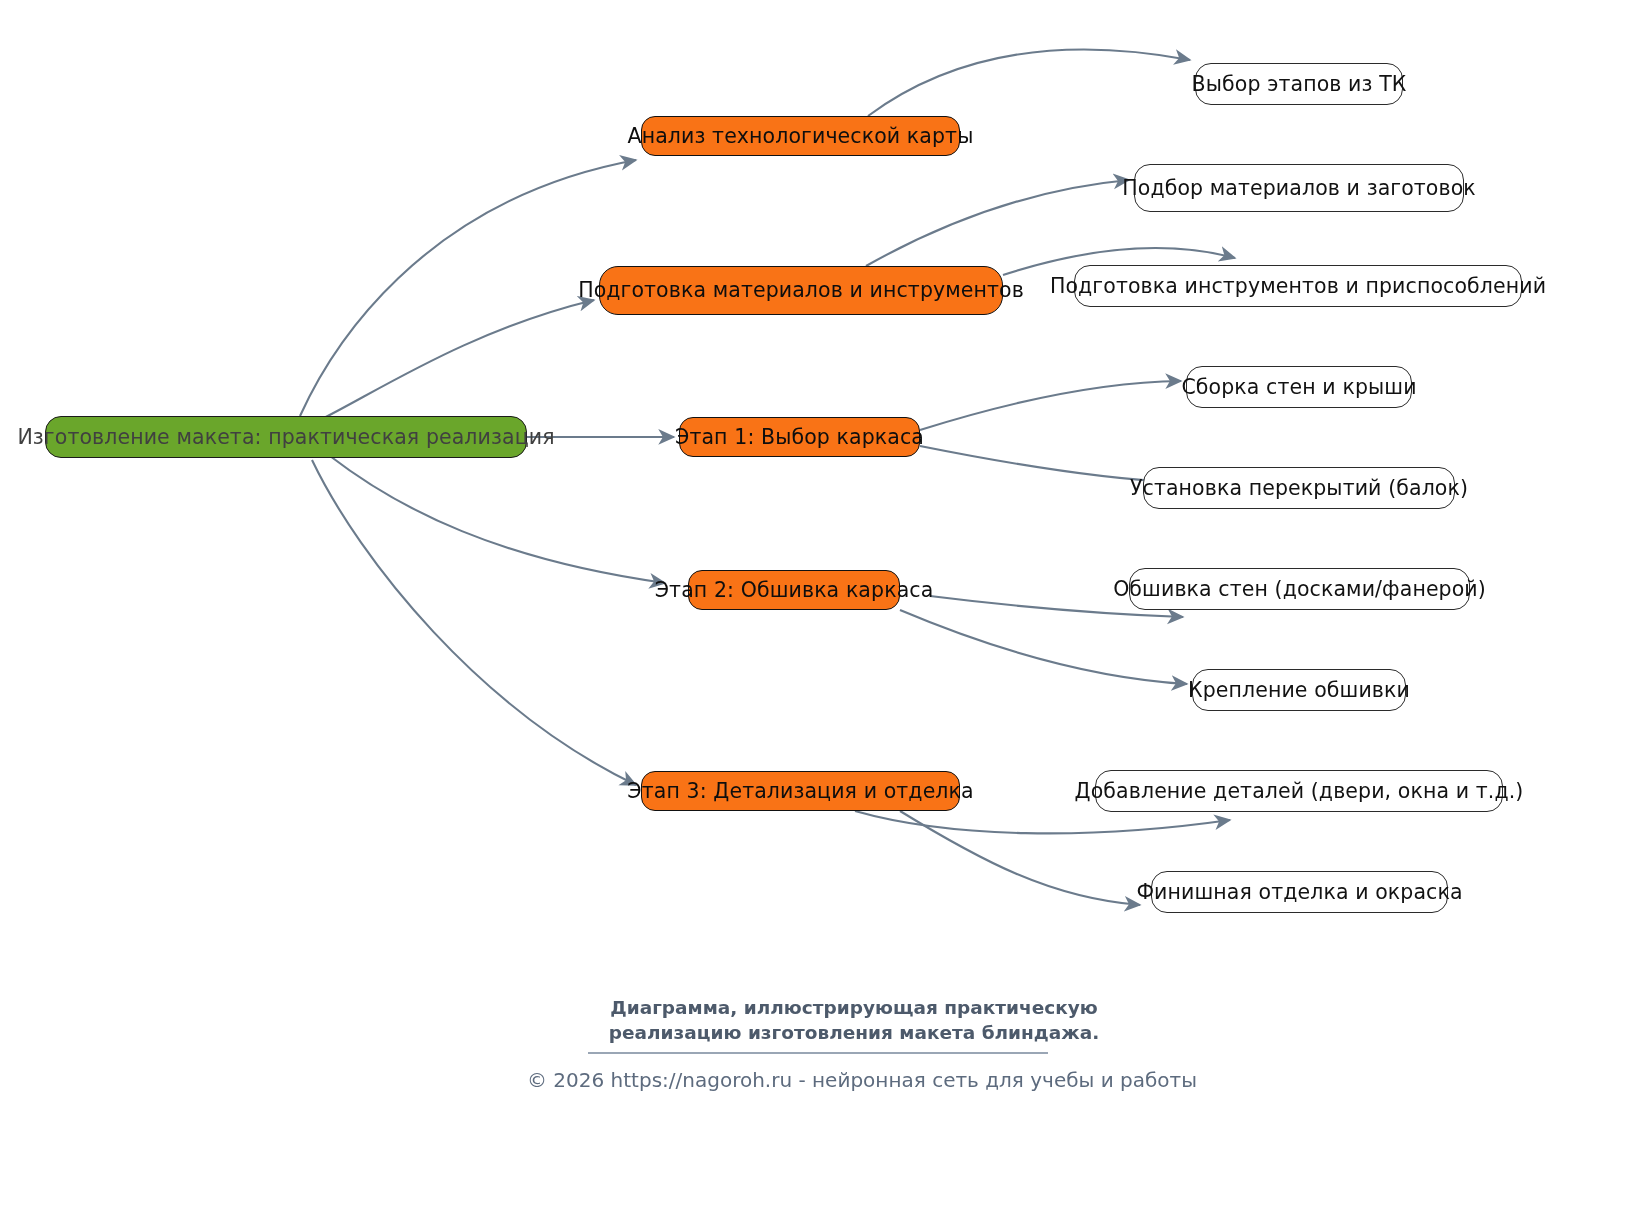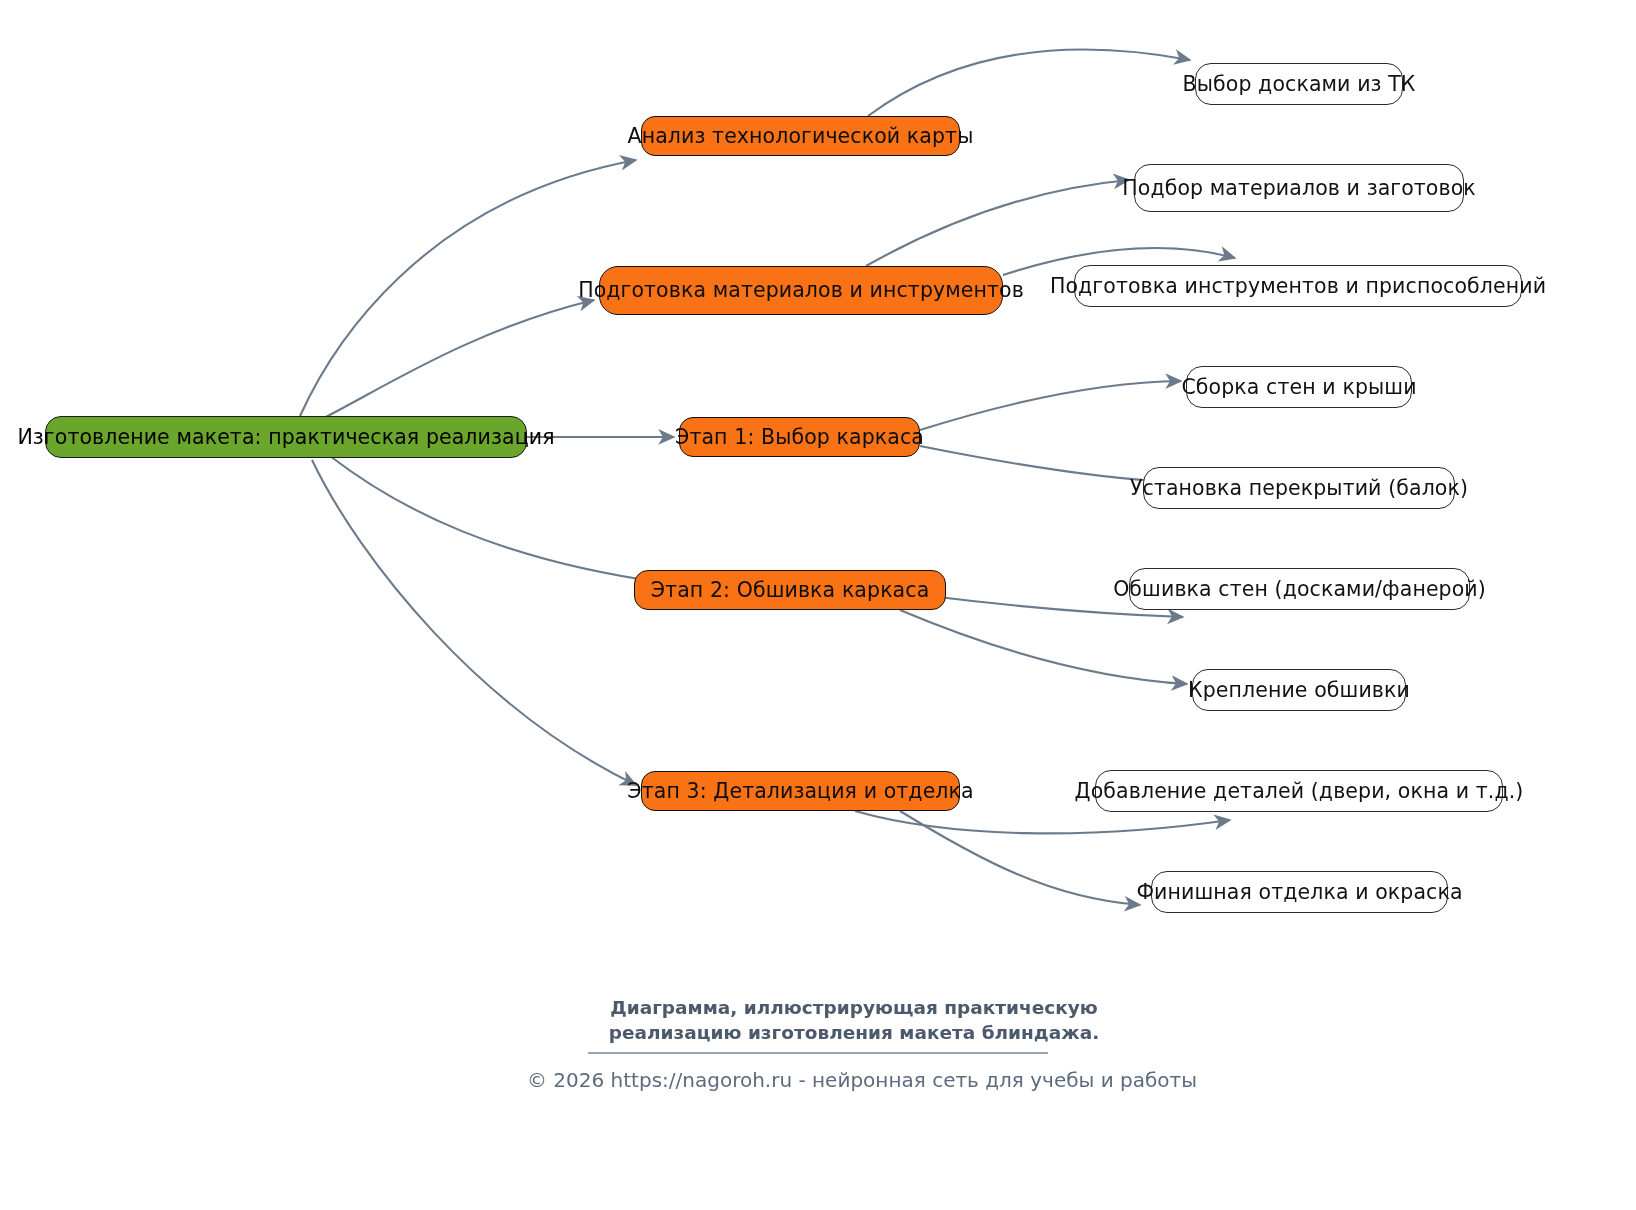--- a/index.html
+++ b/index.html
@@ -33,21 +33,21 @@
     justify-content: center;
     border-radius: 14px;
     white-space: nowrap;
     font-size: 20.5px;
     line-height: 1;
     letter-spacing: 0.1px;
   }
   .node-root {
     background: #6aa62b;
     border: 1.6px solid #1a1a1a;
-    color: #000000;
+    color: #404040;
     border-radius: 16px;
   }
   .node-branch {
     background: #f97316;
     border: 1.6px solid #111111;
     color: #0e0e0e;
     border-radius: 14px;
   }
   .node-leaf {
     background: #ffffff;
@@ -115,21 +115,21 @@
   </svg>
 
   <div class="node node-root" style="left:45px; top:416px; width:482px; height:42px;">
     <span>Изготовление макета: практическая реализация</span>
   </div>
 
   <div class="node node-branch" style="left:641px; top:116px; width:319px; height:40px;">
     <span>Анализ технологической карты</span>
   </div>
   <div class="node node-leaf" style="left:1195px; top:63px; width:208px; height:42px;">
-    <span>Выбор досками из ТК</span>
+    <span>Выбор этапов из ТК</span>
   </div>
 
   <div class="node node-branch" style="left:599px; top:266px; width:404px; height:49px;border-radius:19px;">
     <span>Подготовка материалов и инструментов</span>
   </div>
   <div class="node node-leaf" style="left:1134px; top:164px; width:330px; height:48px;">
     <span>Подбор материалов и заготовок</span>
   </div>
   <div class="node node-leaf" style="left:1074px; top:265px; width:448px; height:42px;">
     <span>Подготовка инструментов и приспособлений</span>
@@ -138,21 +138,21 @@
   <div class="node node-branch" style="left:679px; top:417px; width:241px; height:40px;">
     <span>Этап 1: Выбор каркаса</span>
   </div>
   <div class="node node-leaf" style="left:1186px; top:366px; width:226px; height:42px;">
     <span>Сборка стен и крыши</span>
   </div>
   <div class="node node-leaf" style="left:1143px; top:467px; width:312px; height:42px;">
     <span>Установка перекрытий (балок)</span>
   </div>
 
-  <div class="node node-branch" style="left:634px; top:570px; width:312px; height:40px;">
+  <div class="node node-branch" style="left:688px; top:570px; width:212px; height:40px;">
     <span>Этап 2: Обшивка каркаса</span>
   </div>
   <div class="node node-leaf" style="left:1129px; top:568px; width:341px; height:42px;">
     <span>Обшивка стен (досками/фанерой)</span>
   </div>
   <div class="node node-leaf" style="left:1192px; top:669px; width:214px; height:42px;">
     <span>Крепление обшивки</span>
   </div>
 
   <div class="node node-branch" style="left:641px; top:771px; width:319px; height:40px;">

